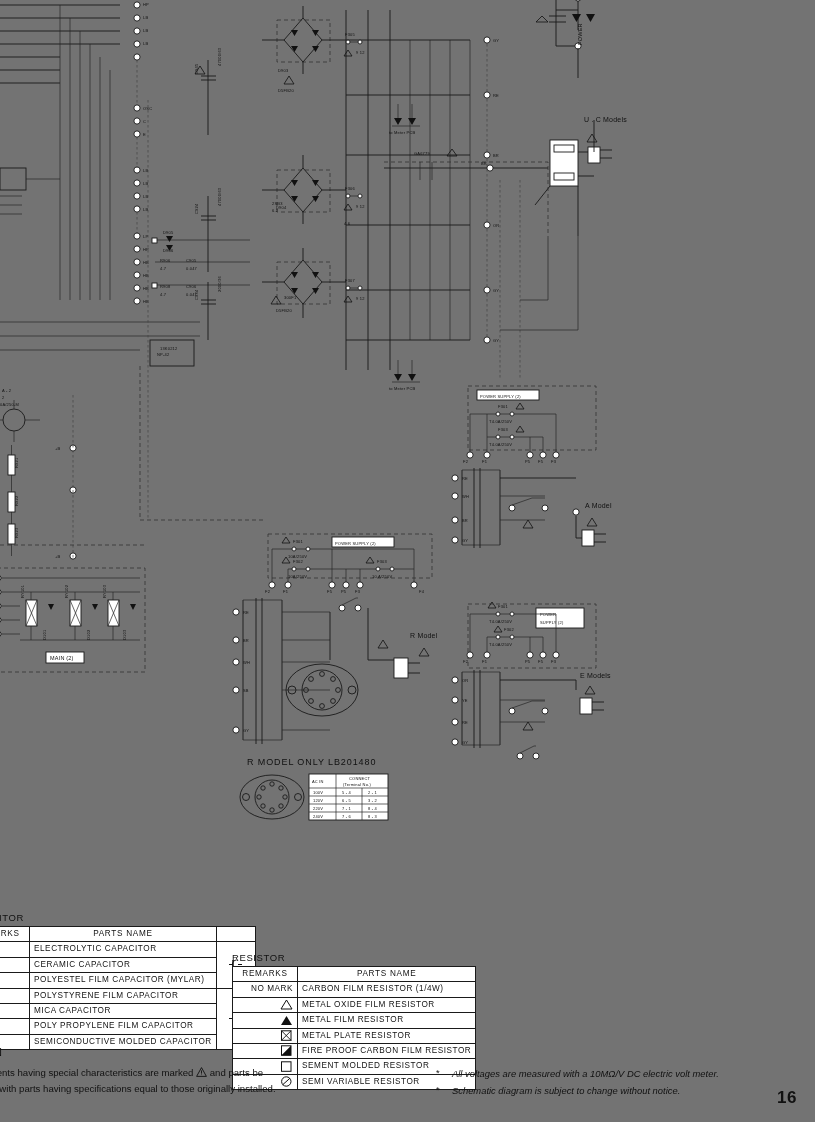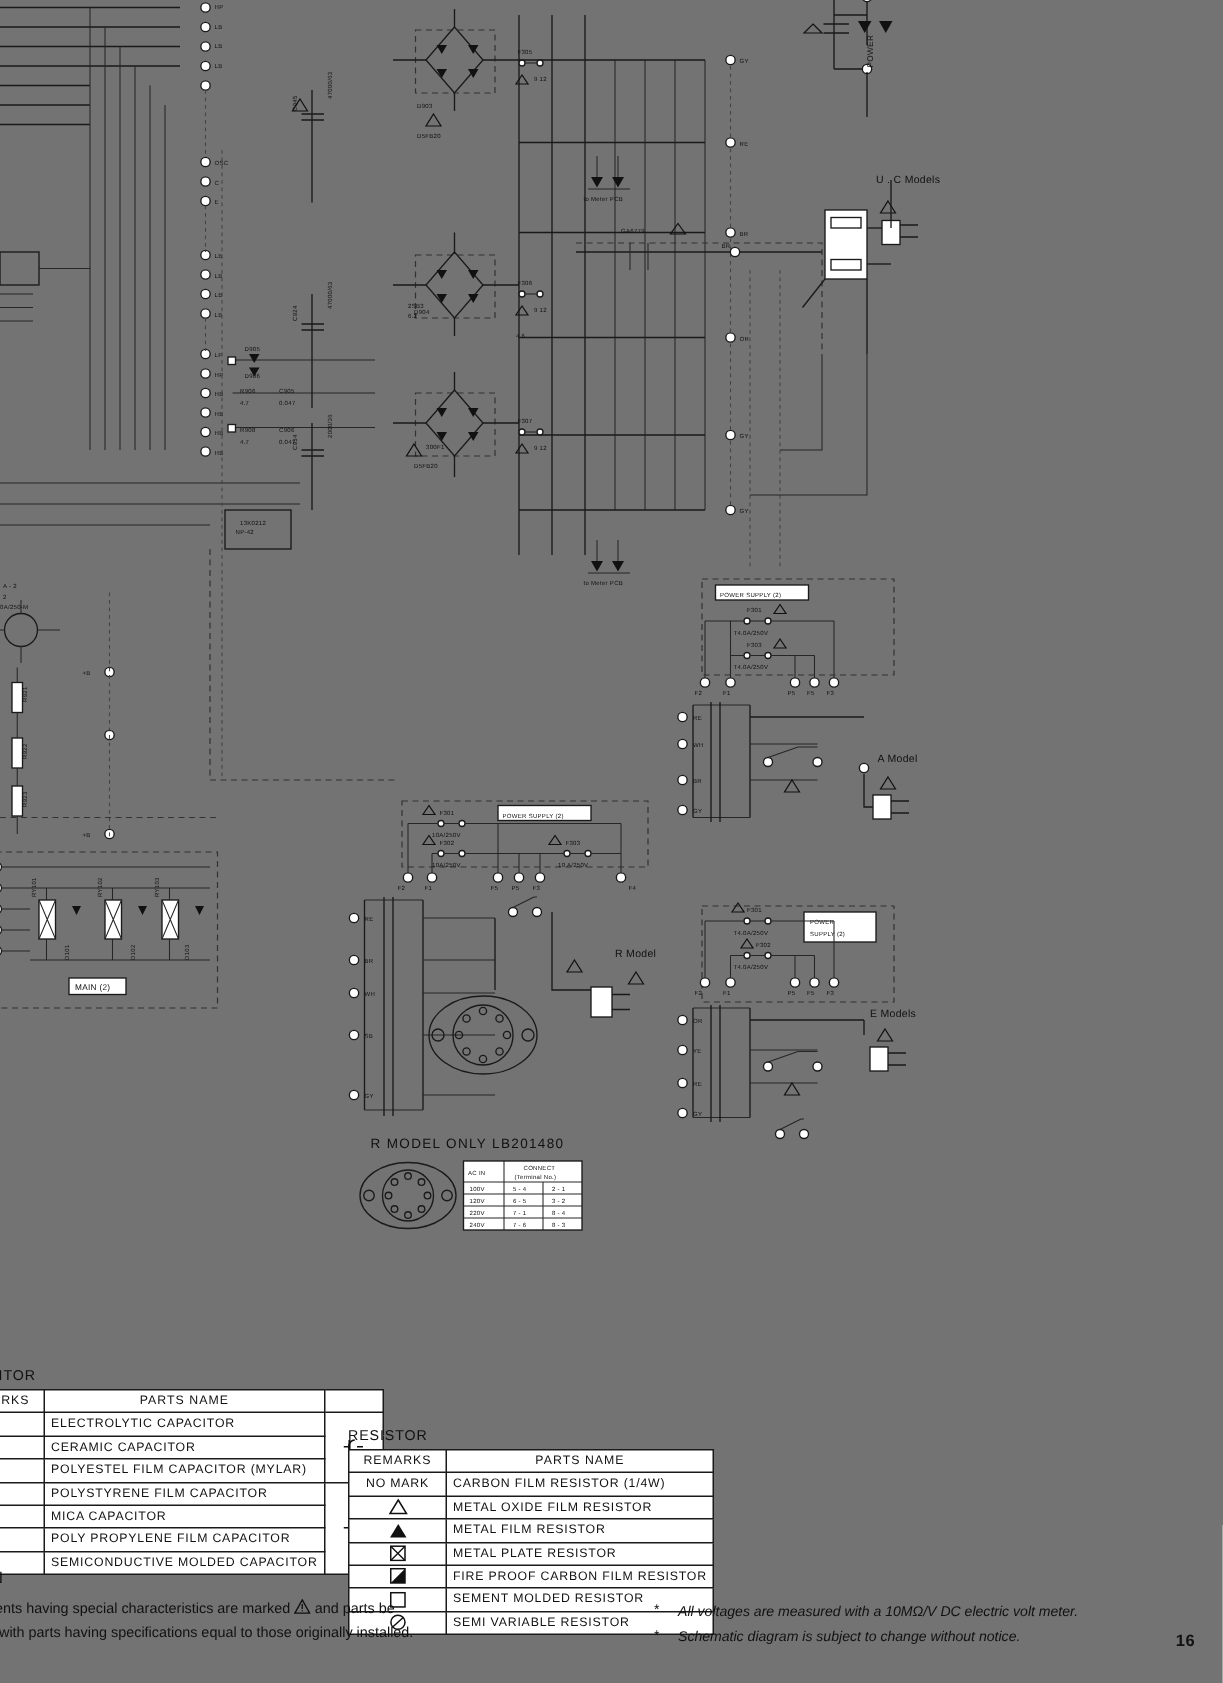--- a/index.html
+++ b/index.html
@@ -73,21 +73,21 @@
     font-size: 8.2px;
     letter-spacing: 0.55px;
     padding: 1px 4px;
     color: #111;
     font-weight: normal;
     white-space: nowrap;
     height: 12.4px;
     line-height: 12.4px;
   }
   table.legend th { text-align: center; letter-spacing: 0.7px; }
-  .col-remark { text-align: center; width: 56px; }
+  .col-remark { text-align: right; width: 56px; }
   .col-sym { text-align: center; width: 30px; }
   .cap-table { position: absolute; left: -36px; top: 14px; }
   .res-table { position: absolute; left: 232px; top: 14px; margin-top: 40px; }
   .cap-table td.col-remark { width: 30px; }
   
   .sym {
     display: inline-block;
     width: 13px; height: 11px;
     vertical-align: middle;
     position: relative;
@@ -131,21 +131,21 @@
   }
   .notes .ln { position: relative; padding-left: 16px; white-space: nowrap; }
   .notes .ln .ast {
     position: absolute; left: 0; top: -1px;
     font-style: normal;
   }
   .page-no {
     position: absolute;
     right: 18px;
     top: 42px;
-    font-size: 11px;
+    font-size: 17px;
     font-weight: bold;
     color: #111;
     letter-spacing: 0.5px;
   }
   .warn-inline {
     display: inline-block;
     width: 11px; height: 10px;
     vertical-align: -1px;
   }
 </style>

